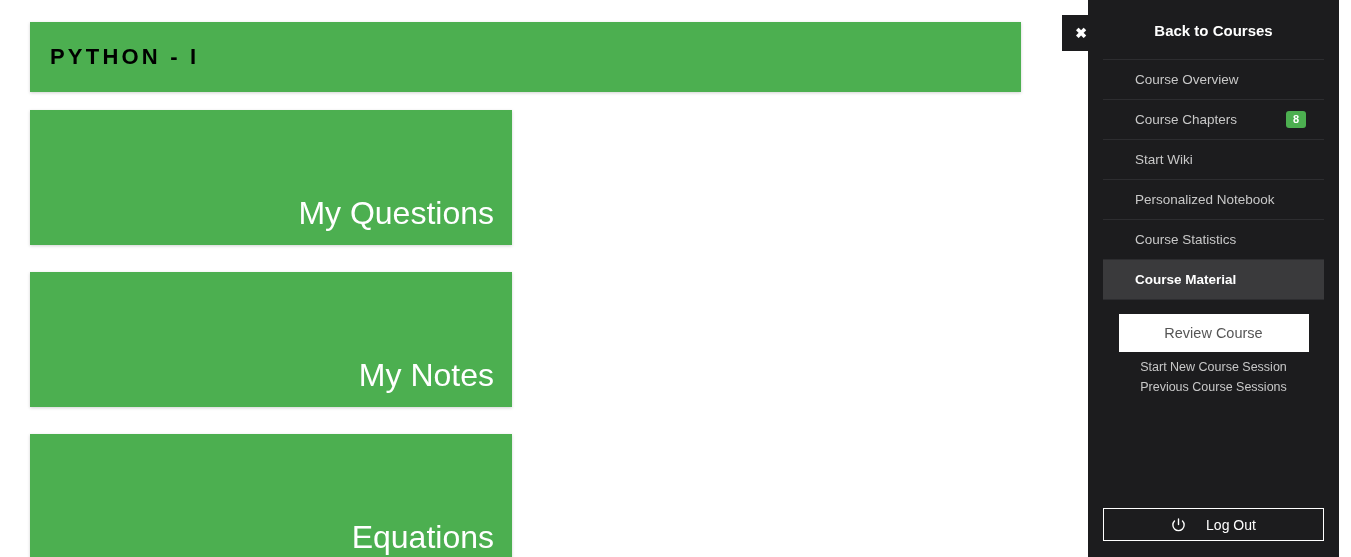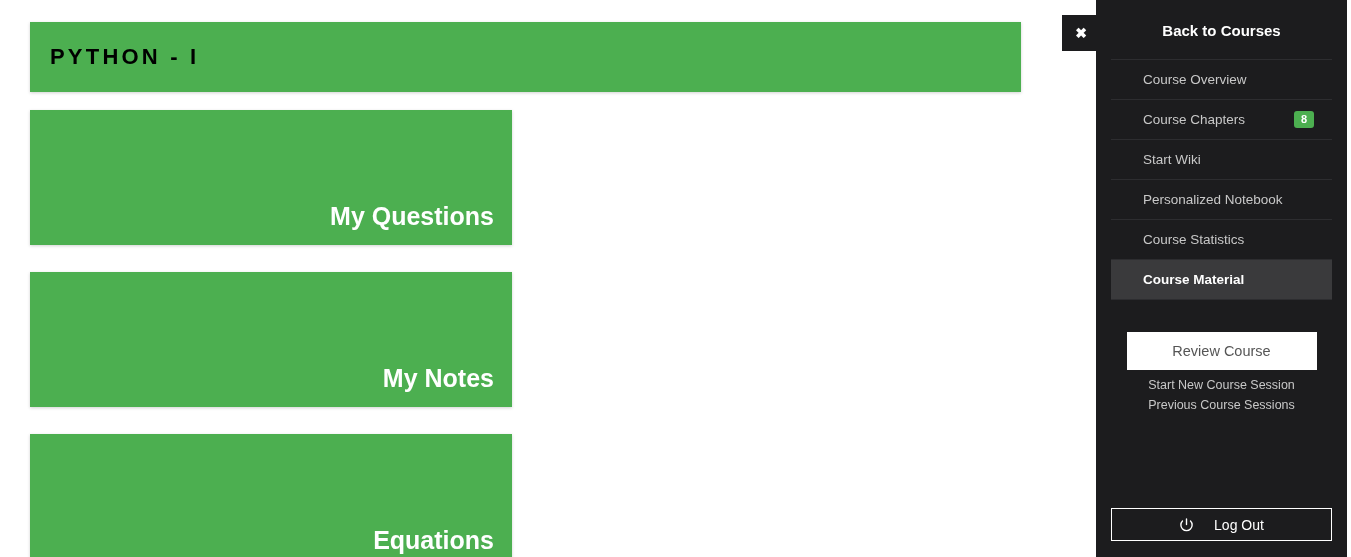--- a/index.html
+++ b/index.html
@@ -64,32 +64,32 @@
     height: 135px;
     background: #4CAF50;
     box-shadow: 0 1px 3px rgba(0,0,0,0.18);
     display: flex;
     align-items: flex-end;
     justify-content: flex-end;
     cursor: pointer;
   }
   .tile .tile-label {
     color: #ffffff;
-    font-size: 25px;
-    font-weight: 700;
+    font-size: 32px;
+    font-weight: 400;
     line-height: 1;
     padding: 0 18px 16px 0;
     white-space: nowrap;
     margin-top: 15px;
   }
 
   
   #sidebar {
     position: absolute;
-    right: 4px; top: 0;
+    right: 12px; top: 0;
     width: 251px;
     height: 557px;
     background: #1c1c1e;
     overflow: hidden;
   }
 
   .sidebar-title {
     color: #ffffff;
     font-size: 15px;
     font-weight: bold;
@@ -154,21 +154,21 @@
   }
 
   .nav-divider {
     height: 1px;
     background: #2d2d30;
     margin: 0 15px;
   }
 
   .review-btn {
     display: block;
-    margin: 32px auto 0 auto;
+    margin: 14px auto 0 auto;
     width: 190px;
     height: 38px;
     background: #ffffff;
     border: none;
     color: #555555;
     font-size: 14.5px;
     font-family: "Liberation Sans", sans-serif;
     cursor: pointer;
   }
 

